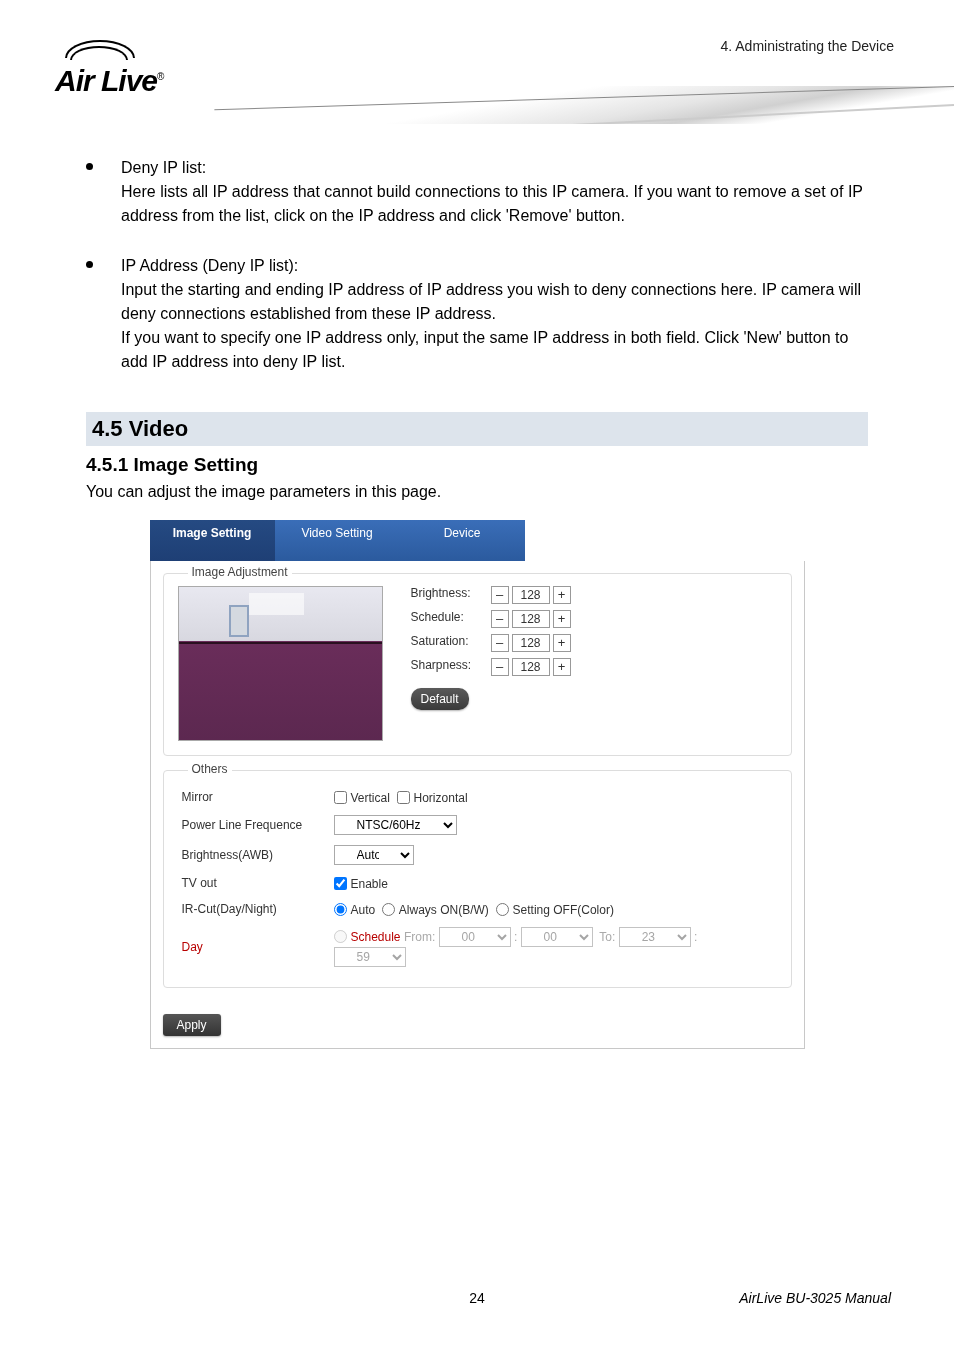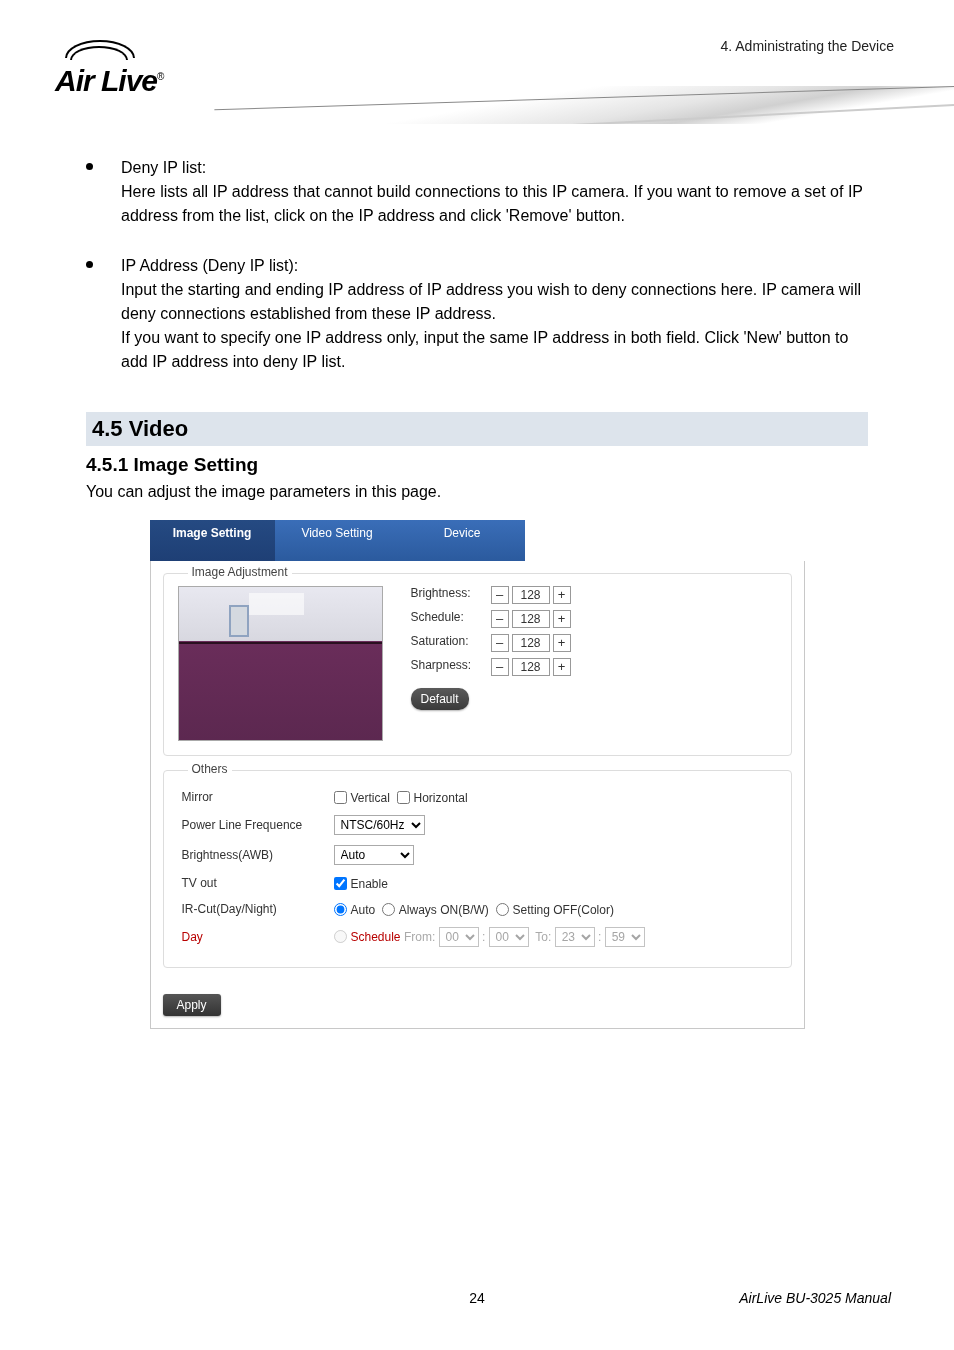--- a/index.html
+++ b/index.html
@@ -43,21 +43,21 @@
   .sliders { flex: 1; }
   .slider-row { display: flex; align-items: flex-start; margin-bottom: 6px; font-size: 12px; color: #333; }
   .slider-label { width: 80px; }
   .sq-btn { width: 18px; height: 18px; border: 1px solid #999; background: #fff; text-align: center; line-height: 15px; font-size: 13px; cursor: pointer; color: #333; }
   .val-box { width: 38px; height: 18px; border: 1px solid #999; text-align: center; line-height: 16px; font-size: 12px; margin: 0 3px; background: #fff; }
   .default-btn { display: inline-block; margin-top: 6px; padding: 4px 10px; font-size: 12px; color: #fff; background: linear-gradient(#5a5a5a, #3a3a3a); border-radius: 10px; box-shadow: 0 1px 2px rgba(0,0,0,0.3); cursor: pointer; }
 
   .others-table { width: 100%; font-size: 12px; color: #333; }
   .others-table td { padding: 4px 2px; }
   .others-table td:first-child { width: 150px; }
-  .select { border: 1px solid #aaa; font-size: 12px; padding: 1px 2px; background: #fff; }
+  .select { border: 1px solid #aaa; font-size: 12px; padding: 1px 18px; background: #fff; }
   .cb { margin-right: 4px; position: relative; top: 2px; }
   .red-text { color: #b80000; }
   .gray-text { color: #aaa; }
 
   .apply-btn { margin-top: 12px; display: inline-block; padding: 4px 14px; font-size: 12px; color: #fff; background: linear-gradient(#555, #333); border-radius: 3px; box-shadow: 0 1px 2px rgba(0,0,0,0.3); cursor: pointer; }
 
   .footer { position: absolute; bottom: 44px; left: 0; width: 954px; display: flex; justify-content: flex-end; padding: 0 63px; font-size: 14px; }
   .page-num { color: #000; position: absolute; left: 50%; transform: translateX(-50%); }
   .footer-right { font-style: italic; color: #000; }
 </style>

